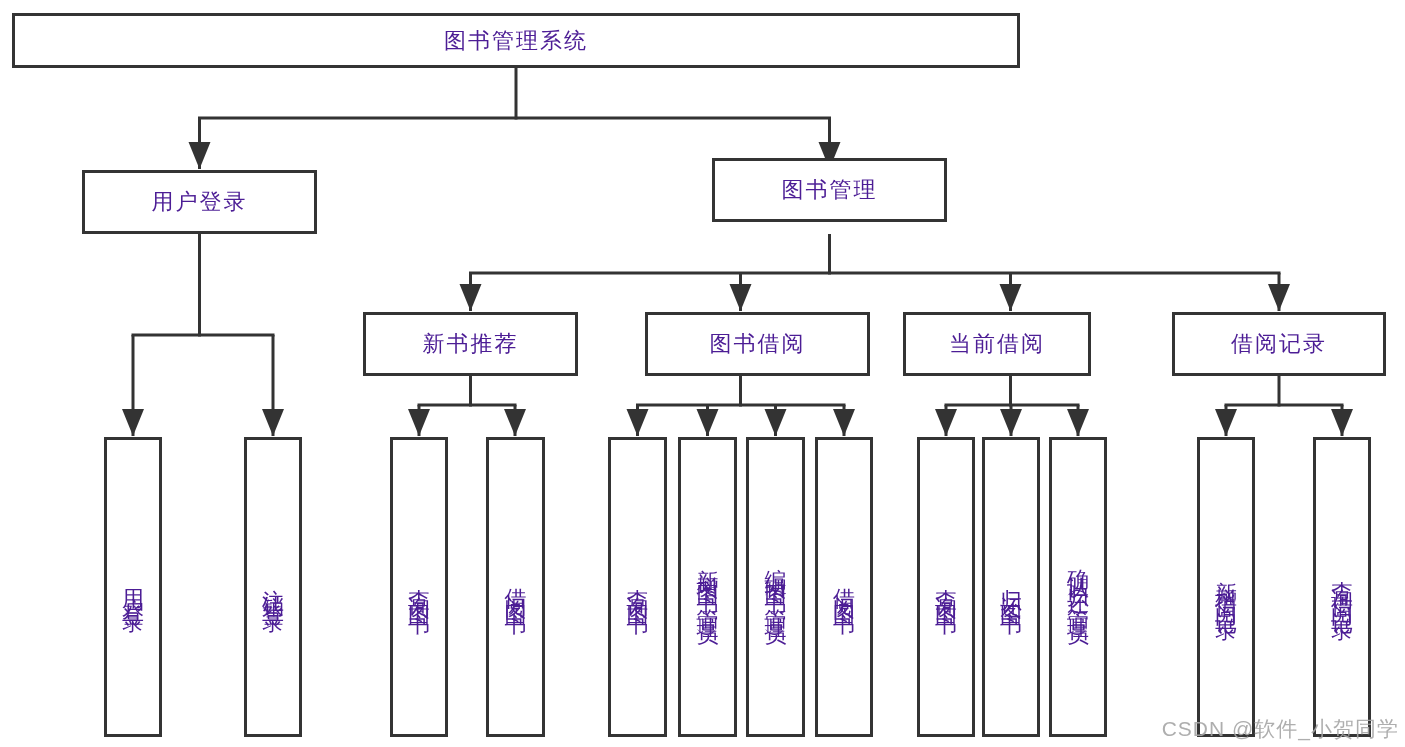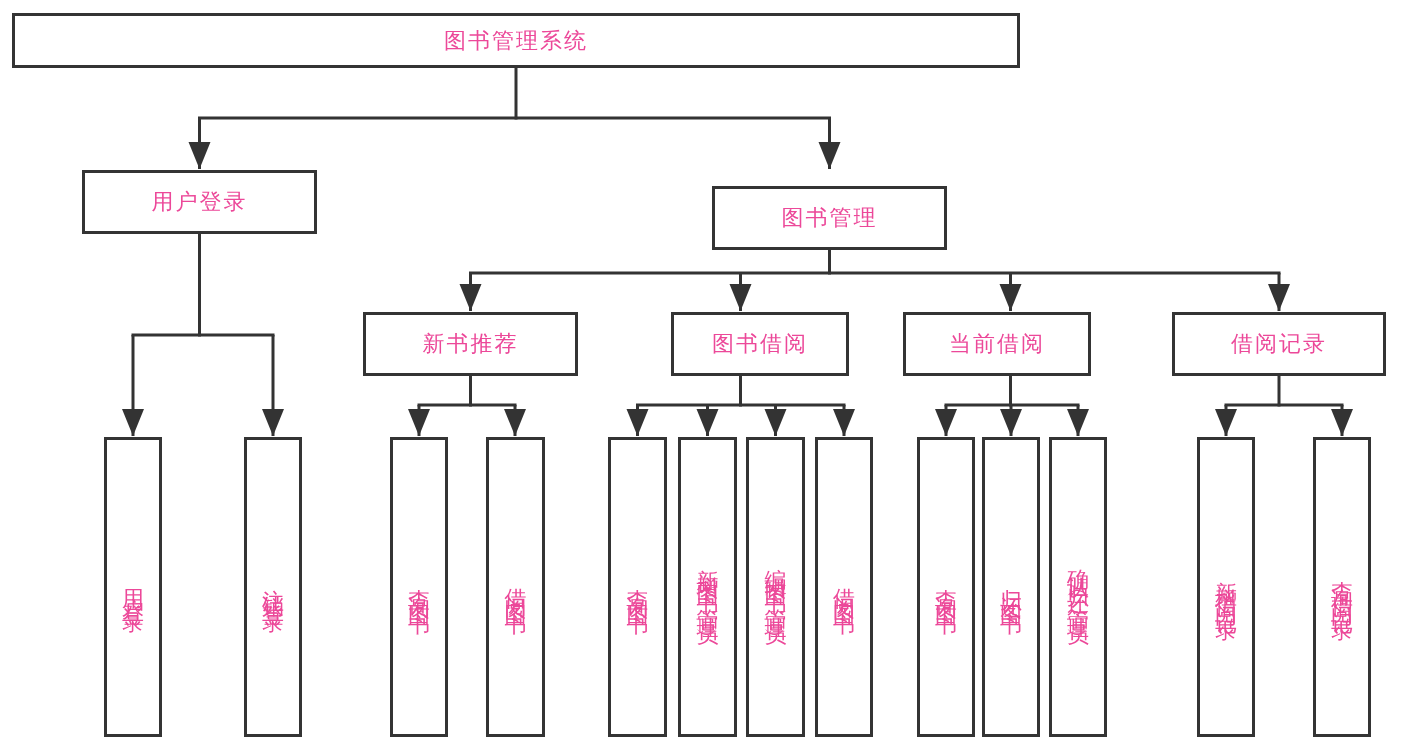--- a/index.html
+++ b/index.html
@@ -19,21 +19,21 @@
     position: absolute;
     left: 0;
     top: 0;
     z-index: 1;
   }
   .node {
     position: absolute;
     box-sizing: border-box;
     background: #ffffff;
     border: 3px solid #343434;
-    color: #ec4899;
+    color: #4c1d95;
     display: flex;
     align-items: center;
     justify-content: center;
     z-index: 2;
   }
   .hbox {
     font-size: 22px;
     letter-spacing: 2px;
     white-space: nowrap;
   }
@@ -107,24 +107,24 @@
       <line x1="1279" y1="376" x2="1279" y2="406.5"></line>
       <line x1="1224.5" y1="405" x2="1343.5" y2="405"></line>
       <line x1="1226" y1="405" x2="1226" y2="436" marker-end="url(#arrow)"></line>
       <line x1="1342" y1="405" x2="1342" y2="436" marker-end="url(#arrow)"></line>
     </g>
   </svg>
 
   <div class="node hbox" style="left:12px; top:13px; width:1008px; height:55px;">图书管理系统</div>
 
   <div class="node hbox" style="left:82px; top:170px; width:235px; height:64px;">用户登录</div>
-  <div class="node hbox" style="left:712px; top:186px; width:235px; height:64px;">图书管理</div>
+  <div class="node hbox" style="left:712px; top:158px; width:235px; height:64px;">图书管理</div>
 
   <div class="node hbox" style="left:363px; top:312px; width:215px; height:64px;text-align:center;">新书推荐</div>
-  <div class="node hbox" style="left:671px; top:312px; width:178px; height:64px;">图书借阅</div>
+  <div class="node hbox" style="left:645px; top:312px; width:225px; height:64px;">图书借阅</div>
   <div class="node hbox" style="left:903px; top:312px; width:188px; height:64px;">当前借阅</div>
   <div class="node hbox" style="left:1172px; top:312px; width:214px; height:64px;">借阅记录</div>
 
   <div class="node vbox" style="left:104px; top:437px; width:58px; height:300px;">用户登录</div>
   <div class="node vbox" style="left:244px; top:437px; width:58px; height:300px;">注销登录</div>
 
   <div class="node vbox" style="left:390px; top:437px; width:58px; height:300px;">查询图书</div>
   <div class="node vbox" style="left:486px; top:437px; width:59px; height:300px;">借阅图书</div>
 
   <div class="node vbox" style="left:608px; top:437px; width:59px; height:300px;">查询图书</div>
@@ -132,14 +132,15 @@
   <div class="node vbox" style="left:746px; top:437px; width:59px; height:300px;">编辑图书（管理员）</div>
   <div class="node vbox" style="left:815px; top:437px; width:58px; height:300px;">借阅图书</div>
 
   <div class="node vbox" style="left:917px; top:437px; width:58px; height:300px;">查询图书</div>
   <div class="node vbox" style="left:982px; top:437px; width:58px; height:300px;">归还图书</div>
   <div class="node vbox" style="left:1049px; top:437px; width:58px; height:300px;">确认归还（管理员）</div>
 
   <div class="node vbox" style="left:1197px; top:437px; width:58px; height:300px;">新增借阅记录</div>
   <div class="node vbox" style="left:1313px; top:437px; width:58px; height:300px;">查询借阅记录</div>
 
+  <div class="watermark">CSDN @软件_小贺同学</div>
 
 </div>
 
 </body></html>

